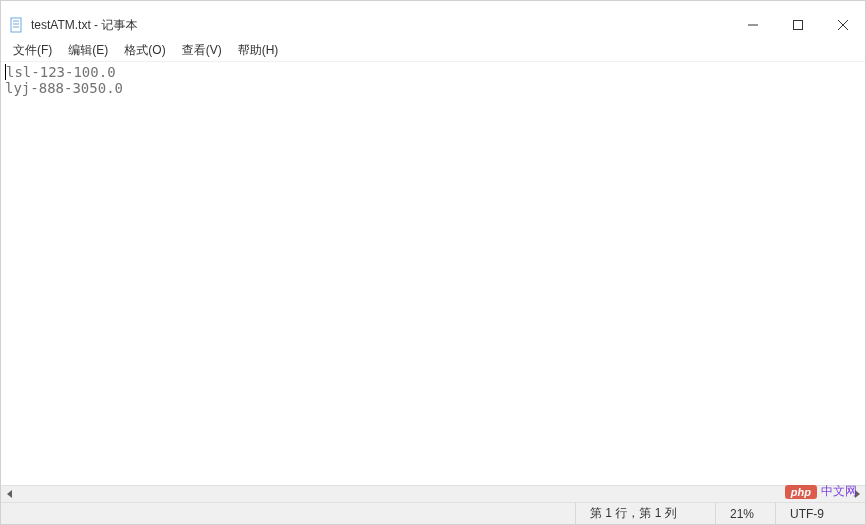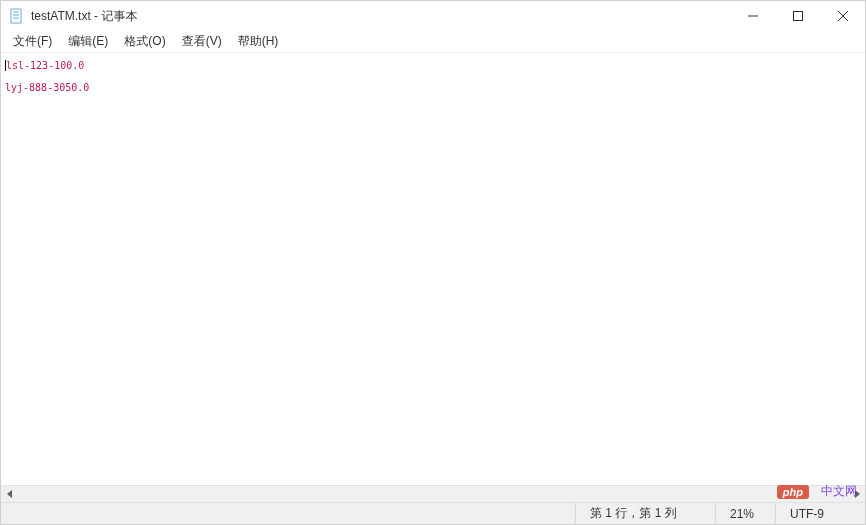--- a/index.html
+++ b/index.html
@@ -1,34 +1,34 @@
 <!DOCTYPE html>
 <html><head>
 <meta charset="utf-8">
 <style>
   * { box-sizing: border-box; margin: 0; padding: 0; }
   html, body { width: 866px; height: 525px; font-family: "Microsoft YaHei", "Segoe UI", sans-serif; font-size: 12px; background: #fff; overflow: hidden; }
   .window { width: 866px; height: 525px; display: flex; flex-direction: column; border: 1px solid #d0d0d0; background: #fff; position: relative; }
-  .titlebar { height: 30px; display: flex; align-items: center; padding: 0 0 0 8px; background: #fff; }
+  .titlebar { height: 30px; display: flex; align-items: center; padding: 0 0 0 8px; background: #fff; margin-top: 9px; }
   .titlebar .icon { width: 16px; height: 16px; margin-right: 6px; display: flex; align-items: center; justify-content: center; }
   .titlebar .title { flex: 0 0 auto; color: #333; font-size: 12px; }
   .titlebar .spacer { flex: 1 1 auto; }
   .winbtn { width: 45px; height: 30px; display: flex; align-items: center; justify-content: center; color: #333; }
   .menubar { height: 22px; display: flex; align-items: flex-start; padding: 0 4px; background: #fff; border-bottom: 1px solid #f0f0f0; }
   .menuitem { padding: 2px 8px; color: #333; font-size: 12px; }
   .editor { flex: 1 1 auto; position: relative; overflow: hidden; background: #fff; }
-  .editor-content { padding: 2px 4px; font-family: Consolas, "Microsoft YaHei", monospace; font-size: 10px; line-height: 22px; white-space: pre; color: #be185d; }
+  .editor-content { padding: 2px 4px; font-family: Consolas, "Microsoft YaHei", monospace; font-size: 14px; line-height: 16px; white-space: pre; color: #737373; }
   .caret { border-left: 1px solid #000; }
   .hscroll { height: 17px; background: #f0f0f0; border-top: 1px solid #e0e0e0; display: flex; align-items: center; }
   .hscroll .arrow { width: 17px; height: 17px; display: flex; align-items: center; justify-content: center; color: #606060; font-size: 10px; }
   .hscroll .track { flex: 1; }
   .statusbar { height: 22px; background: #f0f0f0; border-top: 1px solid #e0e0e0; display: flex; align-items: center; font-size: 12px; color: #333; padding-left: 40px; }
   .statusbar .section { padding: 0 14px; border-left: 1px solid #d8d8d8; height: 100%; display: flex; align-items: center; }
   .statusbar .spacer { flex: 1 1 auto; }
-  .watermark { position: absolute; right: 8px; bottom: 24px; display: flex; align-items: center; gap: 12px; opacity: 0.85; }
+  .watermark { position: absolute; right: 8px; bottom: 24px; display: flex; align-items: center; gap: 4px; opacity: 0.85; }
   .watermark .badge { background: #d9432f; color: #fff; font-size: 11px; font-weight: bold; padding: 1px 6px; border-radius: 3px; font-style: italic; }
   .watermark .txt { color: #6d28d9; font-size: 12px; }
 </style>
 </head>
 <body>
 
 <div class="window">
 
   <div class="titlebar">
     <span class="icon">

